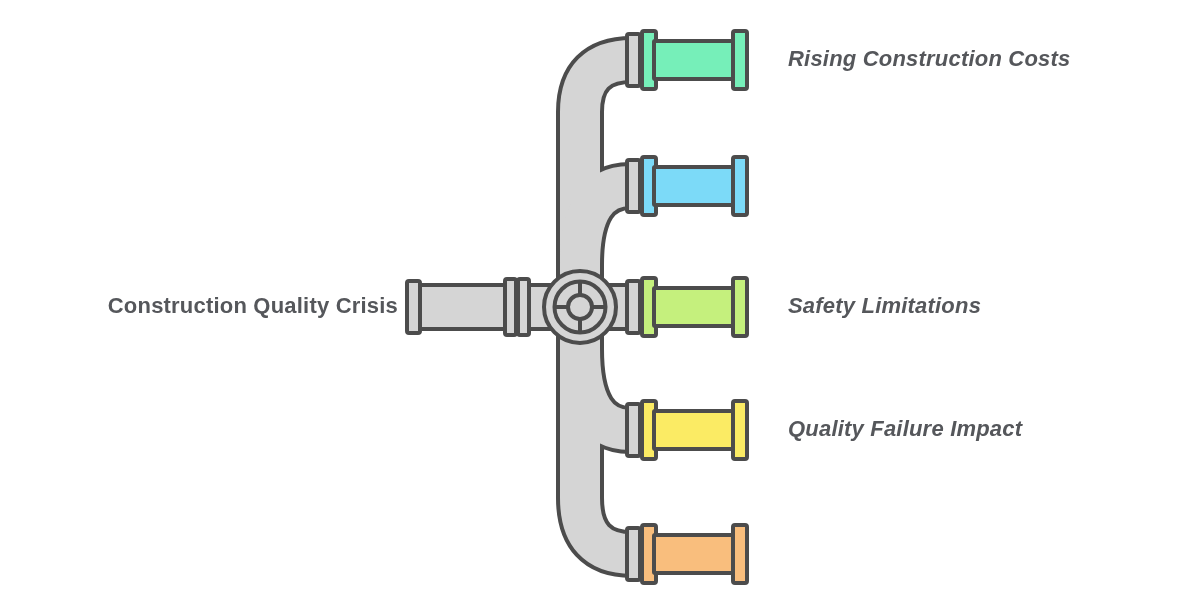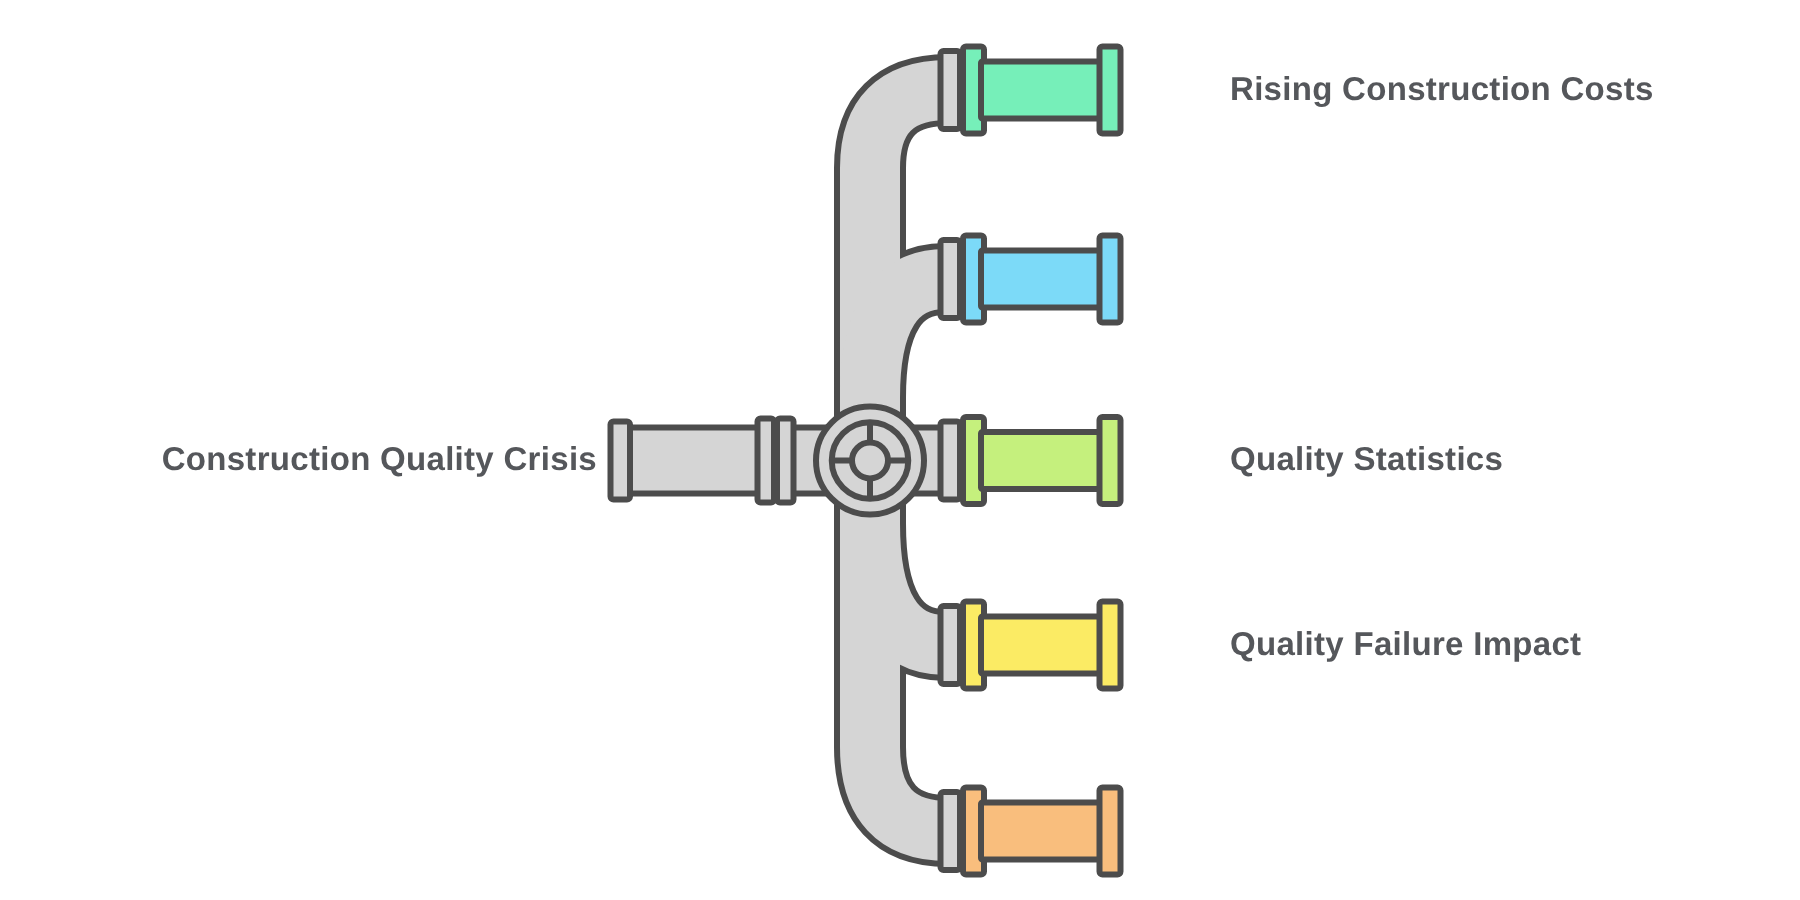--- a/index.html
+++ b/index.html
@@ -19,21 +19,21 @@
   .stage svg{position:absolute;left:0;top:0;}
   .label{
     position:absolute;
     transform:translateY(-52%);
     font-weight:700;
     font-size:22px;
     letter-spacing:0.2px;
     color:var(--text);
     white-space:nowrap;
   }
-  .branch-label{left:820px;}
+  .branch-label{left:788px;font-style:italic;}
   .root-label{
     left:0;width:370px;text-align:right;top:307px;padding-left:28px;
   }
   
   .pipe-dark{stroke:var(--pipe-outline);stroke-width:48;fill:none;}
   .pipe-gray{stroke:var(--pipe-fill);stroke-width:40;fill:none;}
   .metal{fill:var(--pipe-fill);stroke:var(--pipe-outline);stroke-width:4;}
   .colored{stroke:var(--pipe-outline);stroke-width:4;}
 </style>
 </head>
@@ -106,15 +106,15 @@
       <circle class="metal" r="36" stroke-width="4.5"></circle>
       <circle class="metal" r="25.5"></circle>
       <line x1="-25.5" y1="0" x2="25.5" y2="0" stroke="#4C4C4C" stroke-width="4"></line>
       <line x1="0" y1="-25.5" x2="0" y2="25.5" stroke="#4C4C4C" stroke-width="4"></line>
       <circle class="metal" r="12"></circle>
     </g>
   </svg>
 
   <div class="label root-label">Construction Quality Crisis</div>
   <div class="label branch-label" style="top:60px">Rising Construction Costs</div>
-  <div class="label branch-label" style="top:307px">Quality Statistics</div>
+  <div class="label branch-label" style="top:307px">Safety Limitations</div>
   <div class="label branch-label" style="top:430px">Quality Failure Impact</div>
 </div>
 
 </body></html>

